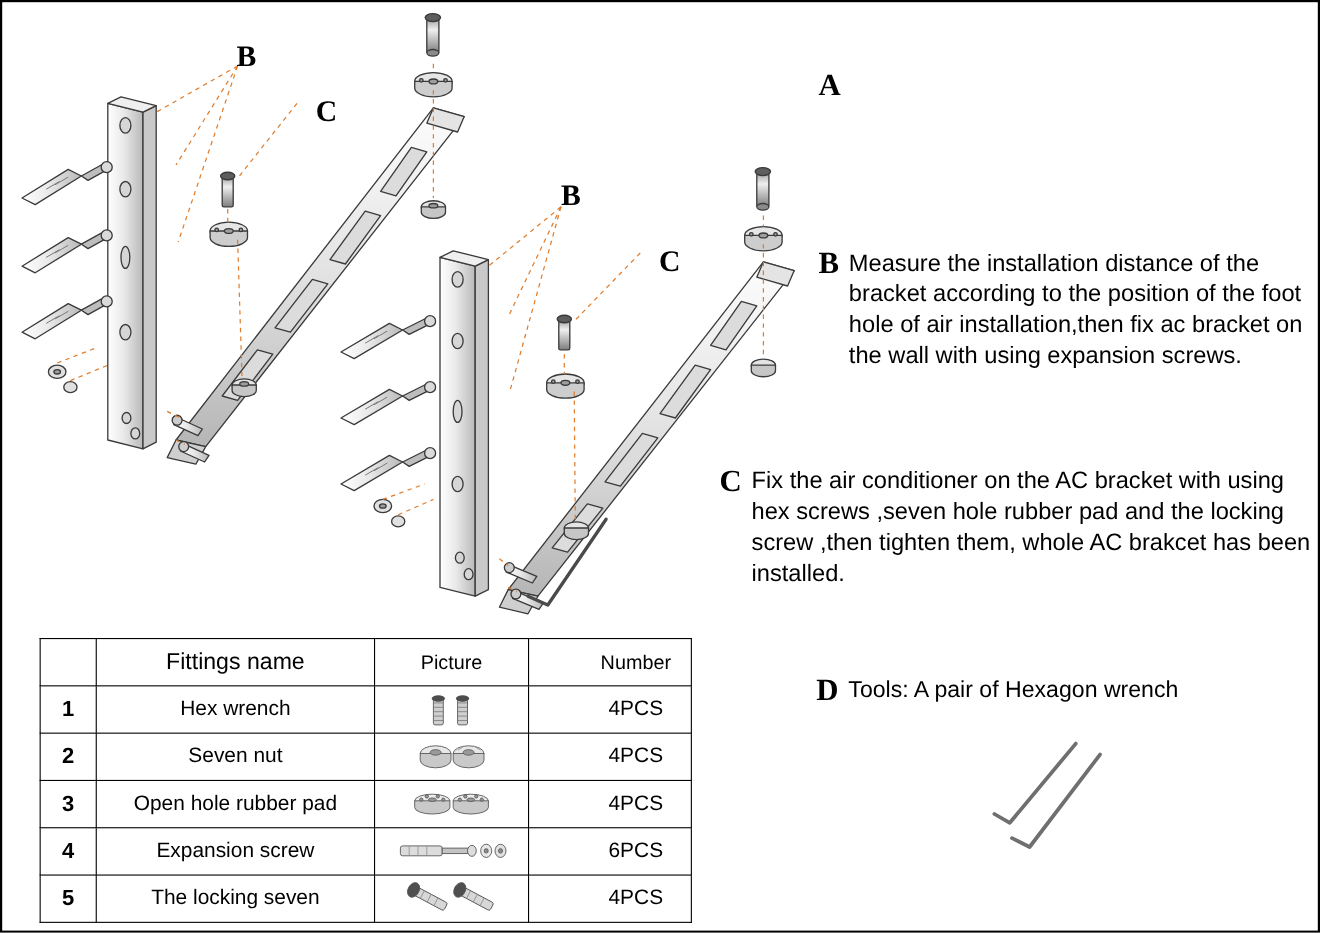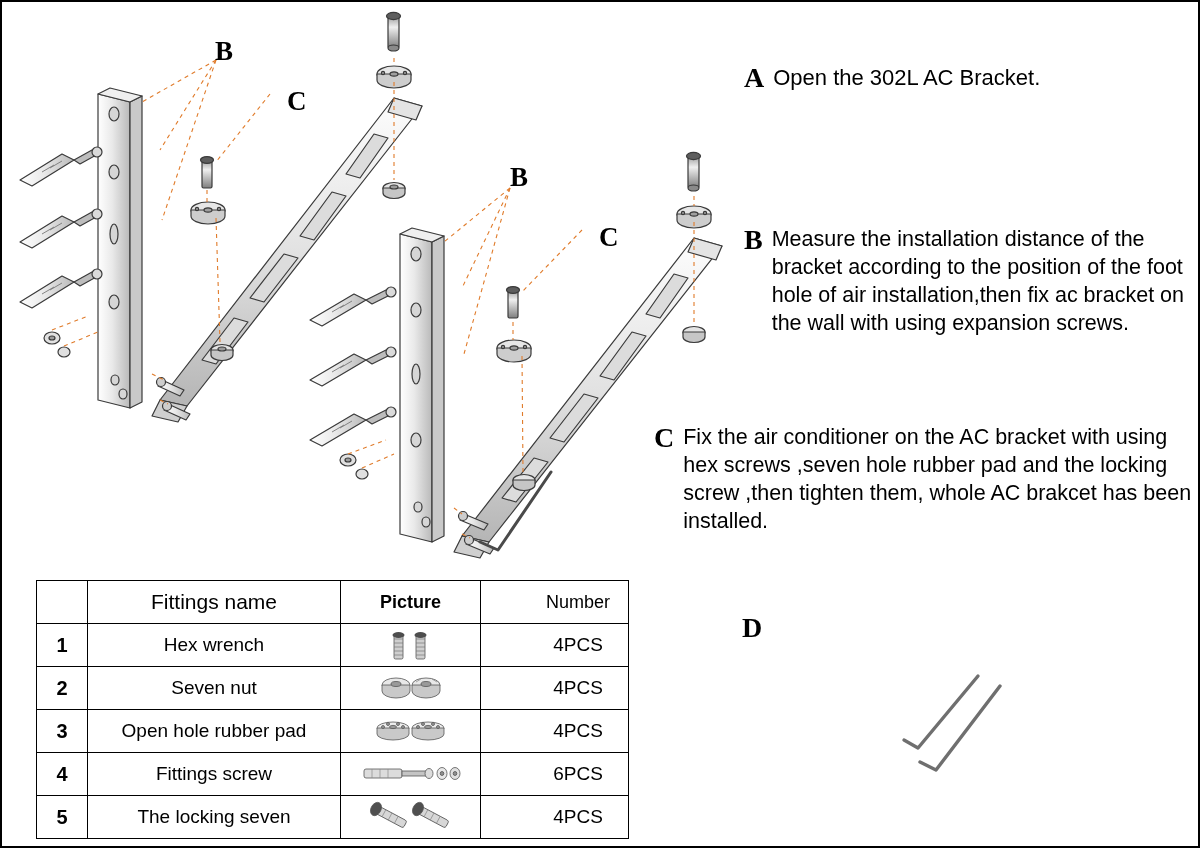--- a/index.html
+++ b/index.html
@@ -16,21 +16,21 @@
   #instr-b{left:742px;top:224px;width:455px;}
   #instr-c{left:652px;top:422px;width:548px;}
   #instr-d{left:740px;top:612px;width:460px;}
   #instr-d .body{font-size:21px;}
 
   
   #parts-table{position:absolute;left:34px;top:578px;border-collapse:collapse;}
   #parts-table td,#parts-table th{border:1px solid #000;font-weight:normal;}
   #parts-table .c-idx{width:48px;text-align:center;font-size:20px;font-weight:bold;}
   #parts-table .c-name{width:250px;text-align:center;font-size:19px;}
-  #parts-table .c-pic{width:137px;height:40px;font-weight:bold;}
+  #parts-table .c-pic{width:137px;height:40px;}
   #parts-table .c-num{width:98px;text-align:center;font-size:19px;padding-left:48px;}
   #parts-table thead td{height:40px;}
   #parts-table tbody tr{height:41px;}
   #parts-table .hdr-name{font-size:21px;text-align:center;}
   #parts-table .hdr-pic,#parts-table .hdr-num{font-size:18px;text-align:center;}
   .picwrap{display:flex;align-items:center;justify-content:center;height:100%;}
 
   
   #drawing{position:absolute;left:0;top:0;width:740px;height:580px;}
   #tools-svg{position:absolute;left:880px;top:660px;width:150px;height:130px;}
@@ -265,35 +265,35 @@
 
     
     <div class="lbl" style="left:213px;top:34px;">B</div>
     <div class="lbl" style="left:285px;top:84px;">C</div>
     <div class="lbl" style="left:508px;top:160px;">B</div>
     <div class="lbl" style="left:597px;top:220px;">C</div>
   </div>
 
   <div class="instr" id="instr-a">
     <span class="letter">A</span>
-    <span class="body">Open the 302L AC Bracket.</span>
   </div>
 
   <div class="instr" id="instr-b">
     <span class="letter">B</span>
     <span class="body">Measure the installation distance of the bracket according to the position of the foot hole of  air installation,then fix ac bracket on the wall with using expansion screws.</span>
   </div>
 
   <div class="instr" id="instr-c">
     <span class="letter">C</span>
     <span class="body">Fix the air conditioner on the AC bracket with using hex screws ,seven hole rubber pad and the locking screw ,then tighten them, whole AC brakcet has been installed.</span>
   </div>
 
   <div class="instr" id="instr-d">
     <span class="letter">D</span>
+    <span class="body">Tools: A pair of Hexagon wrench</span>
   </div>
 
   <svg id="tools-svg" viewBox="0 0 150 130">
     <g stroke="#6f6f6f" stroke-width="3.4" fill="none" stroke-linecap="round" stroke-linejoin="round">
       <path d="M96,14 L36,86 L22,78"></path>
       <path d="M118,24 L54,108 L38,100"></path>
     </g>
   </svg>
 
   <table id="parts-table">
@@ -371,21 +371,21 @@
                 <circle cx="67" cy="8" r="1.5" fill="#9a9a9a"></circle>
               </g>
             </svg>
           </div>
         </td>
         <td class="c-num">4PCS</td>
       </tr>
 
       <tr>
         <td class="c-idx">4</td>
-        <td class="c-name">Fittings screw</td>
+        <td class="c-name">Expansion screw</td>
         <td class="c-pic">
           <div class="picwrap">
             <svg width="110" height="30" viewBox="0 0 110 30">
               <g stroke="#555" stroke-width="0.8">
                 <rect x="8" y="10" width="38" height="9" rx="2" fill="#dcdcdc"></rect>
                 <path d="M16,10 v9 M24,10 v9 M32,10 v9" stroke="#8a8a8a" stroke-width="0.7"></path>
                 <rect x="46" y="12" width="24" height="5" fill="#c4c4c4"></rect>
                 <ellipse cx="73" cy="14.5" rx="4" ry="5" fill="#dcdcdc"></ellipse>
                 <ellipse cx="86" cy="14.5" rx="5" ry="6" fill="#e8e8e8"></ellipse>
                 <ellipse cx="86" cy="14.5" rx="1.8" ry="2" fill="#8f8f8f"></ellipse>

